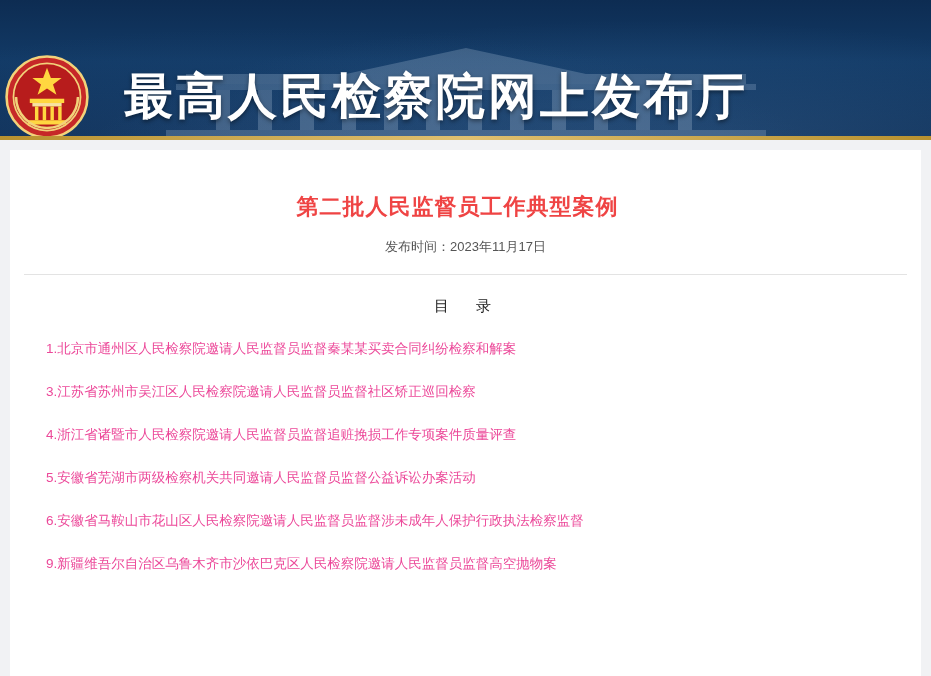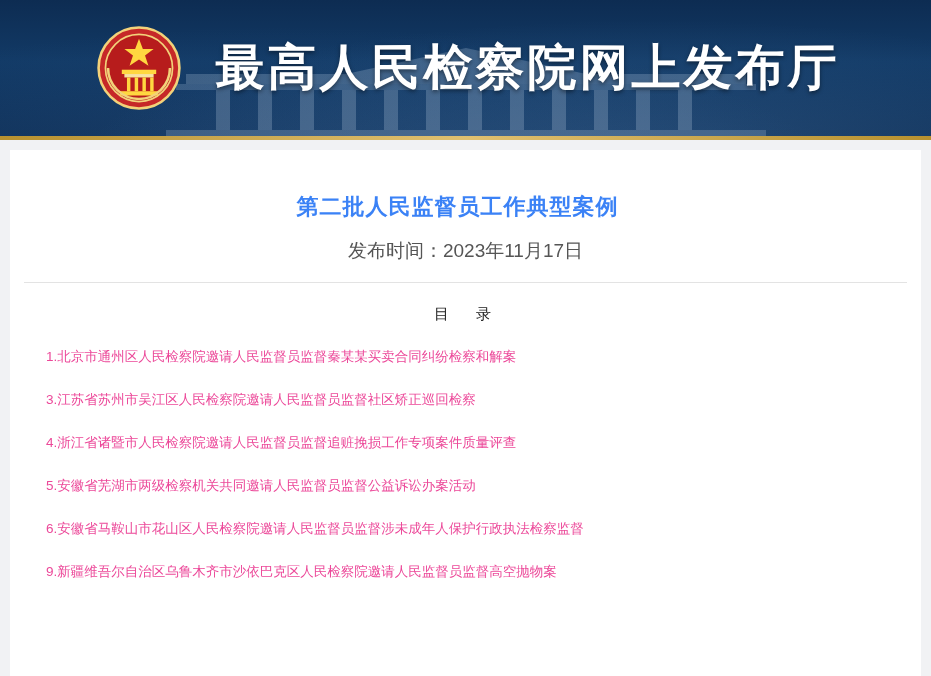--- a/index.html
+++ b/index.html
@@ -41,23 +41,24 @@
     transform: translateX(-50%);
     width: 640px;
     height: 96px;
     opacity: 0.22;
   }
   .banner-inner {
     position: relative;
     height: 100%;
     display: flex;
     align-items: center;
-    justify-content: center;
+    justify-content: flex-start;
     gap: 34px;
     padding-left: 4px;
+    margin-top: 29px;
   }
   .emblem {
     width: 86px;
     height: 86px;
     position: relative;
     flex: none;
   }
   .banner-title {
     color: #ffffff;
     font-family: "DejaVu Serif", "Liberation Serif", serif;
@@ -75,31 +76,31 @@
 
   
   .content {
     background: #ffffff;
     margin: 10px 10px 0 10px;
     min-height: 520px;
     padding: 0 0 10px 0;
   }
   .doc-title {
     text-align: center;
-    color: #3b82f6;
+    color: #ef4444;
     font-size: 22px;
     font-weight: bold;
     padding: 42px 40px 0 24px;
     letter-spacing: 1px;
     font-family: "Liberation Sans", sans-serif;
   }
   .doc-date {
     text-align: center;
     color: #555555;
-    font-size: 19px;
+    font-size: 13px;
     padding: 16px 0 18px 0;
   }
   .divider {
     border-top: 1px solid #e3e3e3;
     margin: 0 14px;
   }
   .catalog-heading {
     text-align: center;
     color: #222222;
     font-size: 15px;

